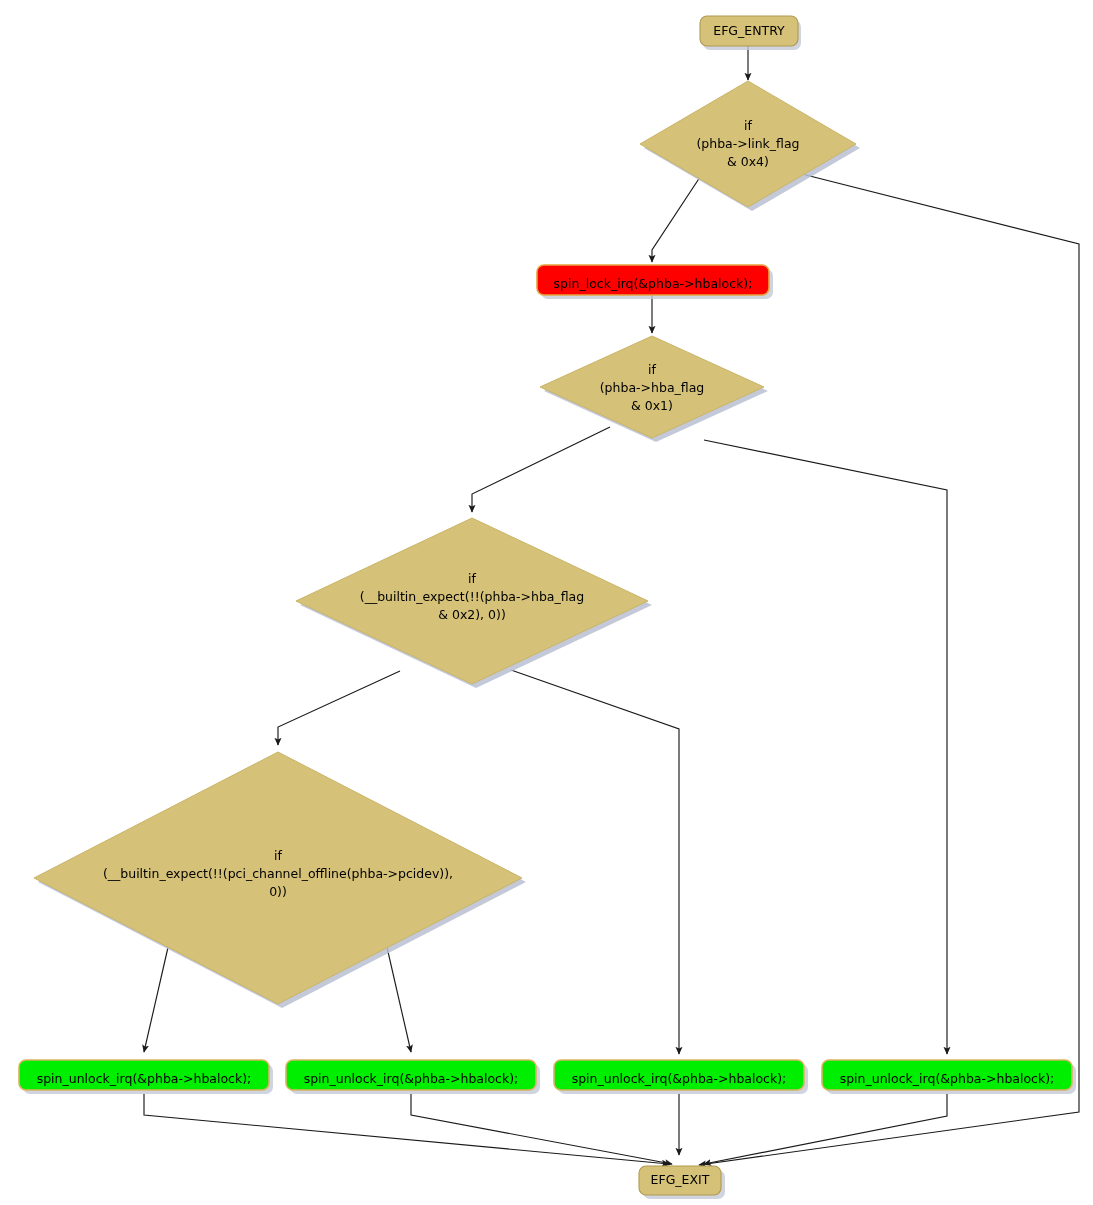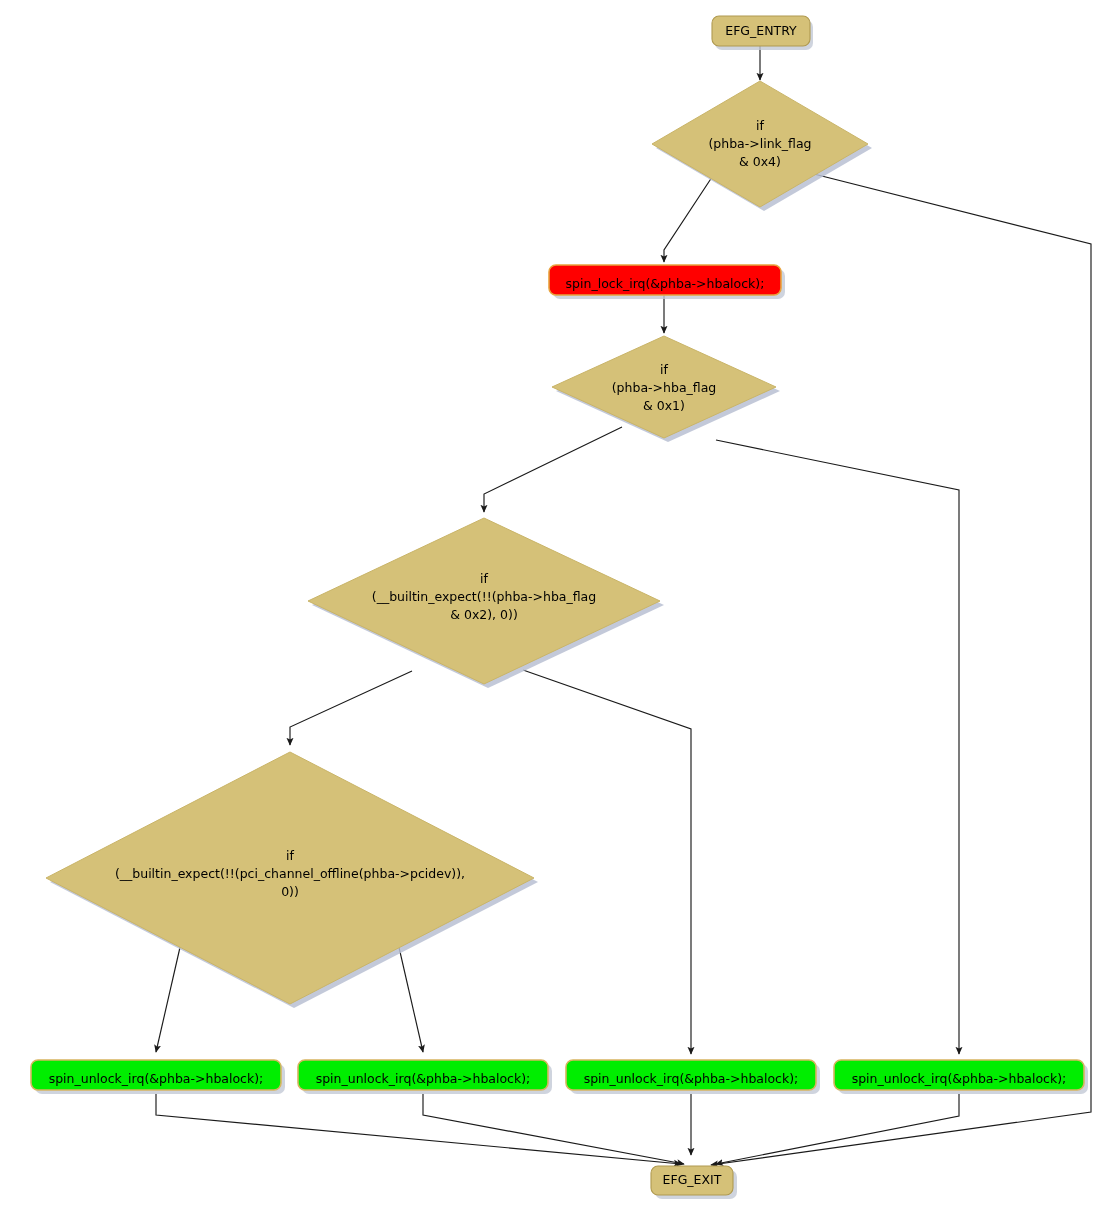--- a/index.html
+++ b/index.html
@@ -1,18 +1,18 @@
 <!DOCTYPE html>
 <html><head>
 <meta charset="utf-8">
 <style>
   html,body{margin:0;padding:0;background:#ffffff;}
   body{width:1093px;height:1205px;position:relative;overflow:hidden;
        font-family:"DejaVu Sans","Liberation Sans",sans-serif;}
-  #stage{position:absolute;left:16px;top:0;width:1074px;height:1205px;border-radius:23px;}
+  #stage{position:absolute;left:4px;top:0;width:1074px;height:1205px;border-radius:23px;}
   svg#graph{position:absolute;left:0;top:0;width:1093px;height:1205px;}
   .node-text{font-size:12.5px;fill:#000;text-anchor:middle;dominant-baseline:middle;}
   .diamond-text{font-size:12.5px;fill:#000;text-anchor:middle;}
   .term-text{font-size:12.5px;fill:#000;text-anchor:middle;}
   .edge{fill:none;stroke:#1a1a1a;stroke-width:1.15;}
   .shadow{fill:#b9c0d2;opacity:.85;}
   .diamond{fill:#d5c178;stroke:#c9b468;stroke-width:1;}
   .termbox{fill:#d5c178;stroke:#b09a50;stroke-width:1.1;}
   .redbox{fill:#ff0000;stroke:#e8a33d;stroke-width:1.6;}
   .greenbox{fill:#00ee00;stroke:#d7b45f;stroke-width:1.6;}

